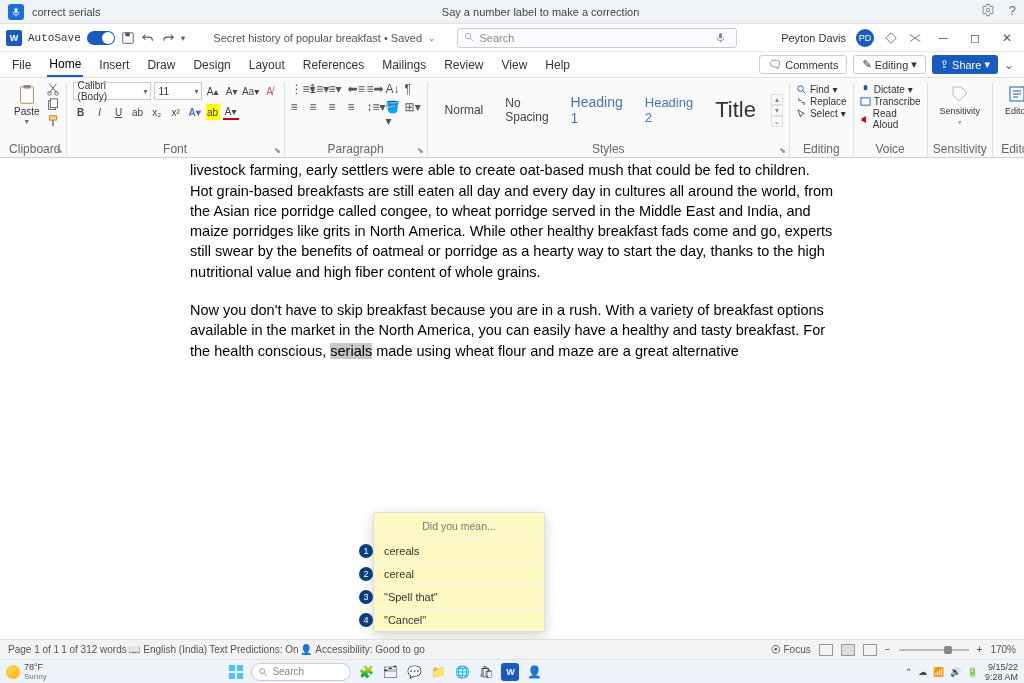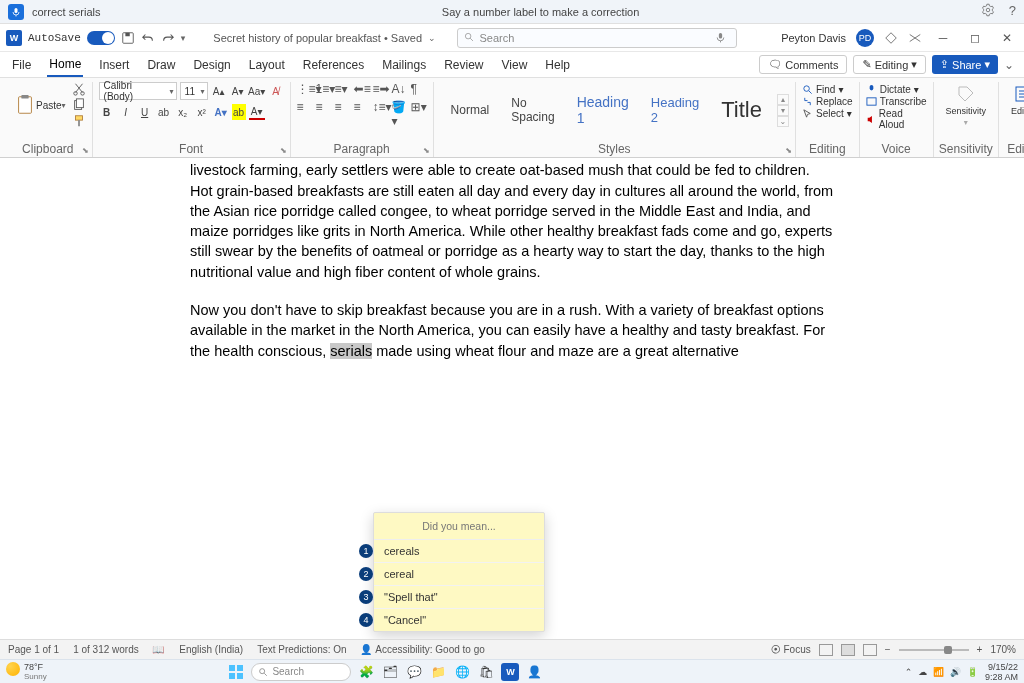--- a/index.html
+++ b/index.html
@@ -38,29 +38,29 @@
 .tabs-right { margin-left: auto; display: flex; gap: 6px; align-items: center; }
 .btn-outline { border: 1px solid #ccc; border-radius: 3px; padding: 2px 8px; font-size: 11px; display: flex; align-items: center; gap: 3px; }
 .btn-share { background: #185abd; color: #fff; border-radius: 3px; padding: 3px 8px; font-size: 11px; display: flex; align-items: center; gap: 3px; }
 
 
 .ribbon { height: 80px; background: #fafafa; border-bottom: 1px solid #d0d0d0; display: flex; padding: 4px 4px 0 4px; position: relative; }
 .group { border-right: 1px solid #e0e0e0; padding: 0 6px 12px 6px; position: relative; display: flex; flex-direction: column; }
 .group-label { position: absolute; bottom: 1px; left: 0; right: 0; text-align: center; font-size: 12px; color: #666; }
 .group-launcher { position: absolute; bottom: 2px; right: 3px; font-size: 8px; color: #888; }
 .clip-top { display: flex; gap: 2px; }
-.paste-btn { display: flex; flex-direction: row; align-items: center; padding: 2px 4px; }
+.paste-btn { display: flex; flex-direction: column; align-items: center; padding: 2px 4px; }
 .paste-btn svg { width: 22px; height: 22px; }
 .small-lbl { font-size: 10px; color: #333; }
 .clip-side { display: flex; flex-direction: column; gap: 2px; }
 .mini-icon { width: 14px; height: 14px; }
 .font-row1 { display: flex; gap: 3px; align-items: center; margin-bottom: 4px; }
 .font-sel { border: 1px solid #ccc; background: #fff; height: 18px; font-size: 10px; padding: 0 14px 0 4px; display: flex; align-items: center; position: relative; }
 .font-sel.name { width: 78px; }
-.font-sel.size { width: 28px; text-align: right; }
+.font-sel.size { width: 48px; text-align: right; }
 .font-sel::after { content: "▾"; position: absolute; right: 2px; font-size: 8px; color: #666; }
 .font-btn { width: 16px; height: 16px; font-size: 10px; display: flex; align-items: center; justify-content: center; color: #444; }
 .font-row2 { display: flex; gap: 3px; align-items: center; }
 .para-row { display: flex; gap: 3px; align-items: center; margin-bottom: 4px; }
 .para-i { width: 16px; height: 14px; color: #555; }
 .styles { display: flex; align-items: center; gap: 0; height: 56px; }
 .style-item { padding: 6px 10px; font-size: 12px; color: #444; border: 1px solid transparent; }
 .style-item.h1 { color: #4472c4; font-size: 14px; }
 .style-item.h2 { color: #4472c4; font-size: 13px; }
 .style-item.title { font-size: 22px; color: #333; font-family: "Calibri Light", sans-serif; }
@@ -82,29 +82,29 @@
 .highlight { background: #c8c8c8; }
 
 
 .popup { position: absolute; left: 373px; top: 354px; width: 172px; background: #fef9c3; border: 1px solid #ddd; border-radius: 2px; box-shadow: 0 4px 14px rgba(0,0,0,0.18); font-size: 11px; }
 .popup-title { text-align: center; padding: 7px 0; color: #777; font-size: 10.5px; border-bottom: 1px solid #eee; }
 .popup-item { padding: 5px 10px; border-bottom: 1px solid #f2f2f2; color: #333; position: relative; }
 .popup-item:last-child { border-bottom: none; }
 .num-badge { position: absolute; left: -15px; top: 50%; transform: translateY(-50%); width: 14px; height: 14px; background: #0a3d7a; color: #fff; border-radius: 50%; font-size: 9px; display: flex; align-items: center; justify-content: center; }
 
 
-.status { position: absolute; bottom: 24px; left: 0; right: 0; height: 20px; background: #f3f3f3; border-top: 1px solid #ddd; display: flex; align-items: center; padding: 0 8px; font-size: 10px; color: #555; gap: 14px; }
+.status { position: absolute; bottom: 24px; left: 0; right: 0; height: 20px; background: #f3f3f3; border-top: 1px solid #ddd; display: flex; align-items: center; padding: 0 8px; font-size: 10px; color: #555; gap: 2px; }
 .status-right { margin-left: auto; display: flex; align-items: center; gap: 8px; }
 .zoom-slider { width: 70px; height: 2px; background: #bbb; position: relative; }
 .zoom-slider::after { content: ""; position: absolute; left: 65%; top: -3px; width: 8px; height: 8px; background: #888; border-radius: 2px; }
 .view-i { width: 14px; height: 12px; border: 1px solid #999; }
 
 
 .taskbar { position: absolute; bottom: 0; left: 0; right: 0; height: 24px; background: #eef3f9; border-top: 1px solid #dbe3ec; display: flex; align-items: center; padding: 0 6px; }
-.tb-left { display: flex; gap: 4px; font-size: 9px; color: #444; }
+.tb-left { display: flex; align-items: center; gap: 4px; font-size: 9px; color: #444; }
 .tb-center { margin: 0 auto; display: flex; align-items: center; gap: 6px; }
 .tb-search { width: 100px; height: 18px; border: 1px solid #ccc; border-radius: 9px; background: #fff; display: flex; align-items: center; padding: 0 6px; gap: 4px; font-size: 10px; color: #888; }
 .tb-icon { width: 18px; height: 18px; border-radius: 3px; display: flex; align-items: center; justify-content: center; }
 .tb-right { margin-left: auto; display: flex; align-items: center; gap: 6px; font-size: 9px; color: #444; }
 .weather { width: 14px; height: 14px; background: radial-gradient(circle at 30% 30%, #ffd34e, #ffb300); border-radius: 50%; }
 </style>
 </head>
 <body>
 
 <div class="voice-bar">

